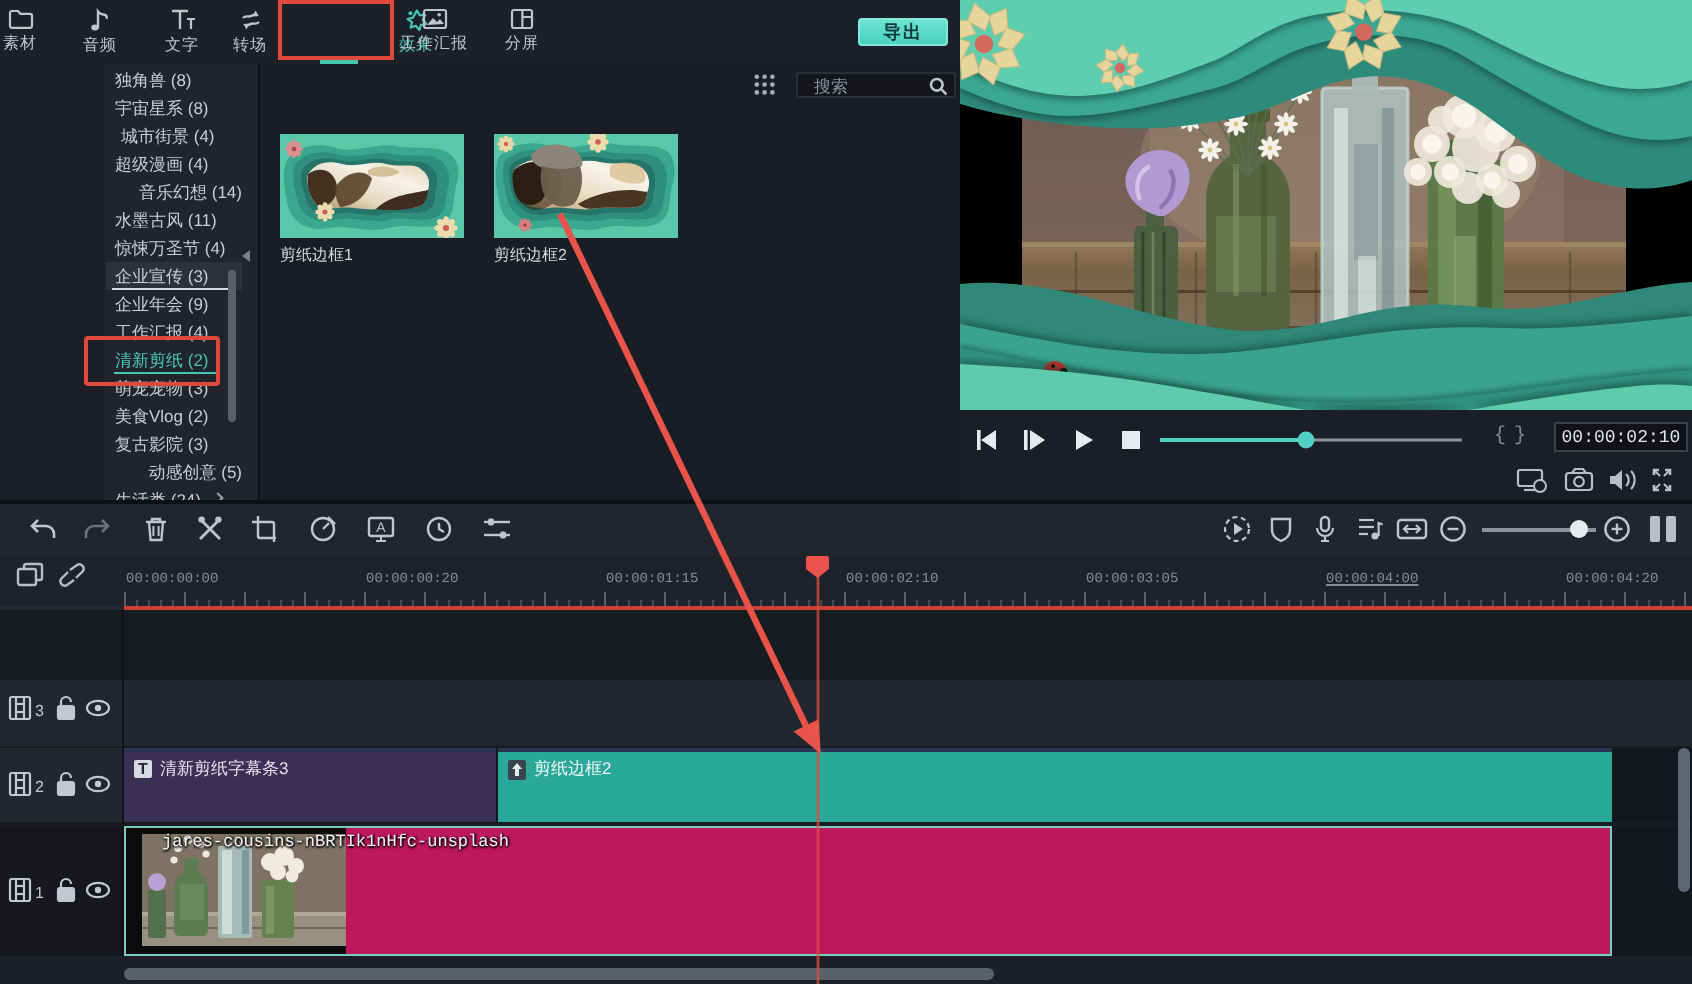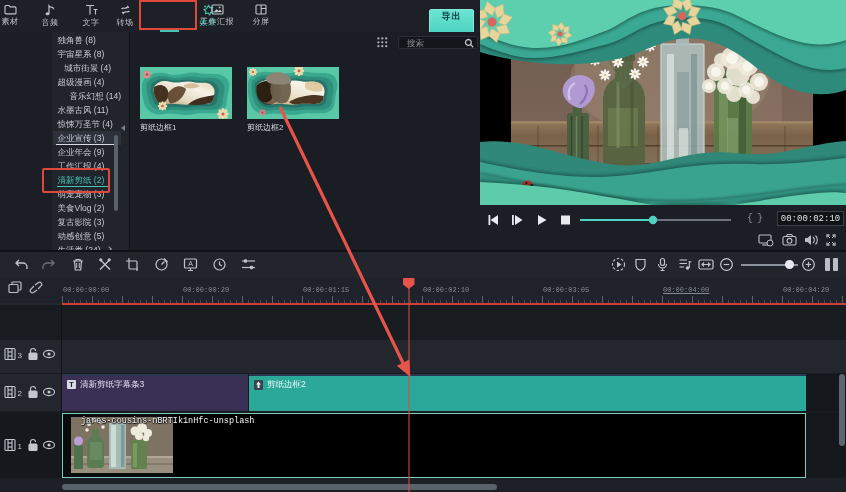--- a/index.html
+++ b/index.html
@@ -69,38 +69,38 @@
       <div style="margin:4px auto 1px;width:13px;">
         <svg width="12" height="11" viewBox="0 0 12 11">
           <rect x="1" y="1" width="10" height="9" rx="1" fill="none" stroke="#c0c5cc" stroke-width="1.1"></rect>
           <path d="M6.2,1 V10 M6.2,4.5 H11" stroke="#c0c5cc" stroke-width="1.1"></path>
         </svg>
       </div>
       <div style="color:#c0c5cc;font-size:8px;letter-spacing:0.5px;white-space:nowrap;">分屏</div>
     </div>
 <div class="abs" style="left:160px;top:30px;width:19px;height:1.5px;background:#45c5b4;"></div>
 <div class="abs" style="left:139px;top:0;width:58px;height:30px;border:2px solid #dd4a3c;"></div>
-<div class="abs" style="left:429px;top:9px;width:45px;height:26px;border-radius:2px;background:linear-gradient(#6ae4d2,#4cd2bf);border:1px solid #83ead9;color:#123a40;font-size:9px;font-weight:bold;text-align:center;line-height:12px;letter-spacing:1px;">导出</div>
+<div class="abs" style="left:429px;top:9px;width:45px;height:14px;border-radius:2px;background:linear-gradient(#6ae4d2,#4cd2bf);border:1px solid #83ead9;color:#123a40;font-size:9px;font-weight:bold;text-align:center;line-height:12px;letter-spacing:1px;">导出</div>
 <div class="abs" style="left:0;top:32px;width:129px;height:218px;background:#1b1e24;overflow:hidden;">
 <div class="abs" style="left:52px;top:0;width:77px;height:218px;background:#21242b;"></div>
 <div class="abs" style="left:53px;top:0.5px;width:68px;height:14px;color:#c9cdd4;font-size:8.5px;line-height:14px;text-align:left;padding-left:4.5px;white-space:nowrap;">独角兽 (8)</div>
 <div class="abs" style="left:53px;top:14.5px;width:68px;height:14px;color:#c9cdd4;font-size:8.5px;line-height:14px;text-align:left;padding-left:4.5px;white-space:nowrap;">宇宙星系 (8)</div>
-<div class="abs" style="left:43px;top:28.5px;width:68px;height:14px;color:#c9cdd4;font-size:8.5px;line-height:14px;text-align:right;padding-left:4.5px;white-space:nowrap;">城市街景 (4)</div>
+<div class="abs" style="left:56px;top:28.5px;width:68px;height:14px;color:#c9cdd4;font-size:8.5px;line-height:14px;text-align:left;padding-left:4.5px;white-space:nowrap;">城市街景 (4)</div>
 <div class="abs" style="left:53px;top:42.5px;width:68px;height:14px;color:#c9cdd4;font-size:8.5px;line-height:14px;text-align:left;padding-left:4.5px;white-space:nowrap;">超级漫画 (4)</div>
 <div class="abs" style="left:53px;top:56.5px;width:68px;height:14px;color:#c9cdd4;font-size:8.5px;line-height:14px;text-align:right;padding-left:4.5px;white-space:nowrap;">音乐幻想 (14)</div>
 <div class="abs" style="left:53px;top:70.5px;width:68px;height:14px;color:#c9cdd4;font-size:8.5px;line-height:14px;text-align:left;padding-left:4.5px;white-space:nowrap;">水墨古风 (11)</div>
 <div class="abs" style="left:53px;top:84.5px;width:68px;height:14px;color:#c9cdd4;font-size:8.5px;line-height:14px;text-align:left;padding-left:4.5px;white-space:nowrap;">惊悚万圣节 (4)</div>
 <div class="abs" style="left:53px;top:98.5px;width:68px;height:14px;background:#2c313b;color:#c9cdd4;font-size:8.5px;line-height:14px;text-align:left;padding-left:4.5px;white-space:nowrap;">企业宣传 (3)<div style="position:absolute;left:3px;right:4px;bottom:0px;height:1px;background:#d8dce2;"></div></div>
 <div class="abs" style="left:53px;top:112.5px;width:68px;height:14px;color:#c9cdd4;font-size:8.5px;line-height:14px;text-align:left;padding-left:4.5px;white-space:nowrap;">企业年会 (9)</div>
 <div class="abs" style="left:53px;top:126.5px;width:68px;height:14px;color:#c9cdd4;font-size:8.5px;line-height:14px;text-align:left;padding-left:4.5px;white-space:nowrap;">工作汇报 (4)</div>
 <div class="abs" style="left:53px;top:140.5px;width:68px;height:14px;color:#45c5b4;font-size:8.5px;line-height:14px;text-align:left;padding-left:4.5px;white-space:nowrap;">清新剪纸 (2)<div style="position:absolute;left:4px;width:52px;bottom:0px;height:1px;background:#45c5b4;"></div></div>
 <div class="abs" style="left:53px;top:154.5px;width:68px;height:14px;color:#c9cdd4;font-size:8.5px;line-height:14px;text-align:left;padding-left:4.5px;white-space:nowrap;">萌宠宠物 (3)</div>
 <div class="abs" style="left:53px;top:168.5px;width:68px;height:14px;color:#c9cdd4;font-size:8.5px;line-height:14px;text-align:left;padding-left:4.5px;white-space:nowrap;">美食Vlog (2)</div>
 <div class="abs" style="left:53px;top:182.5px;width:68px;height:14px;color:#c9cdd4;font-size:8.5px;line-height:14px;text-align:left;padding-left:4.5px;white-space:nowrap;">复古影院 (3)</div>
-<div class="abs" style="left:53px;top:196.5px;width:68px;height:14px;color:#c9cdd4;font-size:8.5px;line-height:14px;text-align:left;padding-left:4.5px;white-space:nowrap;">动感创意 (5)</div>
+<div class="abs" style="left:53px;top:196.5px;width:68px;height:14px;color:#c9cdd4;font-size:8.5px;line-height:14px;text-align:right;padding-left:4.5px;white-space:nowrap;">动感创意 (5)</div>
 <div class="abs" style="left:53px;top:210.5px;width:68px;height:14px;color:#c9cdd4;font-size:8.5px;line-height:14px;text-align:left;padding-left:4.5px;white-space:nowrap;">生活类 (24)<div style="position:absolute;right:10px;top:4px;width:4px;height:4px;border-top:1px solid #9aa0a8;border-right:1px solid #9aa0a8;transform:rotate(45deg);"></div></div>
 <div class="abs" style="left:114px;top:103px;width:4px;height:76px;background:#596068;border-radius:2px;"></div>
 <div class="abs" style="left:121px;top:93px;width:0;height:0;border-top:3px solid transparent;border-bottom:3px solid transparent;border-right:4px solid #7a8089;"></div>
 <div class="abs" style="left:42px;top:136px;width:68px;height:25px;border:2px solid #dd4a3c;border-radius:2px;"></div>
 </div>
 <div class="abs" style="left:129px;top:32px;width:1px;height:218px;background:#101216;"></div>
 <div class="abs" style="left:130px;top:32px;width:350px;height:218px;background:#1a1d23;">
 <div class="abs" style="left:247px;top:5px;">
         <svg width="11" height="11" viewBox="0 0 11 11">
           <g fill="#a8adb5">
@@ -899,21 +899,21 @@
         <div style="position:absolute;left:18px;top:3px;color:#e3e0ea;font-size:8.5px;white-space:nowrap;">清新剪纸字幕条3</div>
       </div>
 <div class="abs" style="left:249px;top:124px;width:557px;height:37px;background:#2aa89a;border-top:2px solid #2a3550;">
         <div style="position:absolute;left:5px;top:4px;width:9px;height:10px;background:#3a444f;border-radius:1px;">
           <svg width="9" height="10" viewBox="0 0 9 10">
             <path d="M4.5,1.5 L7,4.5 H5.5 V8 H3.5 V4.5 H2 z" fill="#e8ebee"></path>
           </svg>
         </div>
         <div style="position:absolute;left:18px;top:3px;color:#eef6f4;font-size:8.5px;white-space:nowrap;">剪纸边框2</div>
       </div>
-<div class="abs" style="left:62px;top:163px;width:744px;height:65px;background:#000000;border:1px solid #79ccc0;">
+<div class="abs" style="left:62px;top:163px;width:744px;height:65px;background:#be185d;border:1px solid #79ccc0;">
         <svg style="position:absolute;left:0px;top:0px;" width="110" height="63" viewBox="0 0 110 63">
           <rect width="110" height="63" fill="#0a0b0d"></rect>
           <rect x="8" y="3" width="102" height="56" fill="#7e7262"></rect>
           <rect x="8" y="42" width="102" height="17" fill="#998f7e"></rect>
           <rect x="8" y="42" width="102" height="2" fill="#b0a795"></rect>
           <line x1="8" y1="50" x2="110" y2="50" stroke="#6e6555" stroke-width="1"></line>
           <rect x="11" y="31" width="9" height="24" rx="1" fill="#51704c"></rect>
           <circle cx="15.5" cy="27" r="4.5" fill="#b9a0d6"></circle>
           <path d="M29,15 h7 v7 c3,2 5,5 5,9 v20 c0,2 -1.5,3 -3,3 h-11 c-1.5,0 -3,-1 -3,-3 v-20 c0,-4 2,-7 5,-9 z" fill="#5c7c54"></path>
           <rect x="27" y="28" width="12" height="18" fill="#6f9066" opacity="0.7"></rect>

